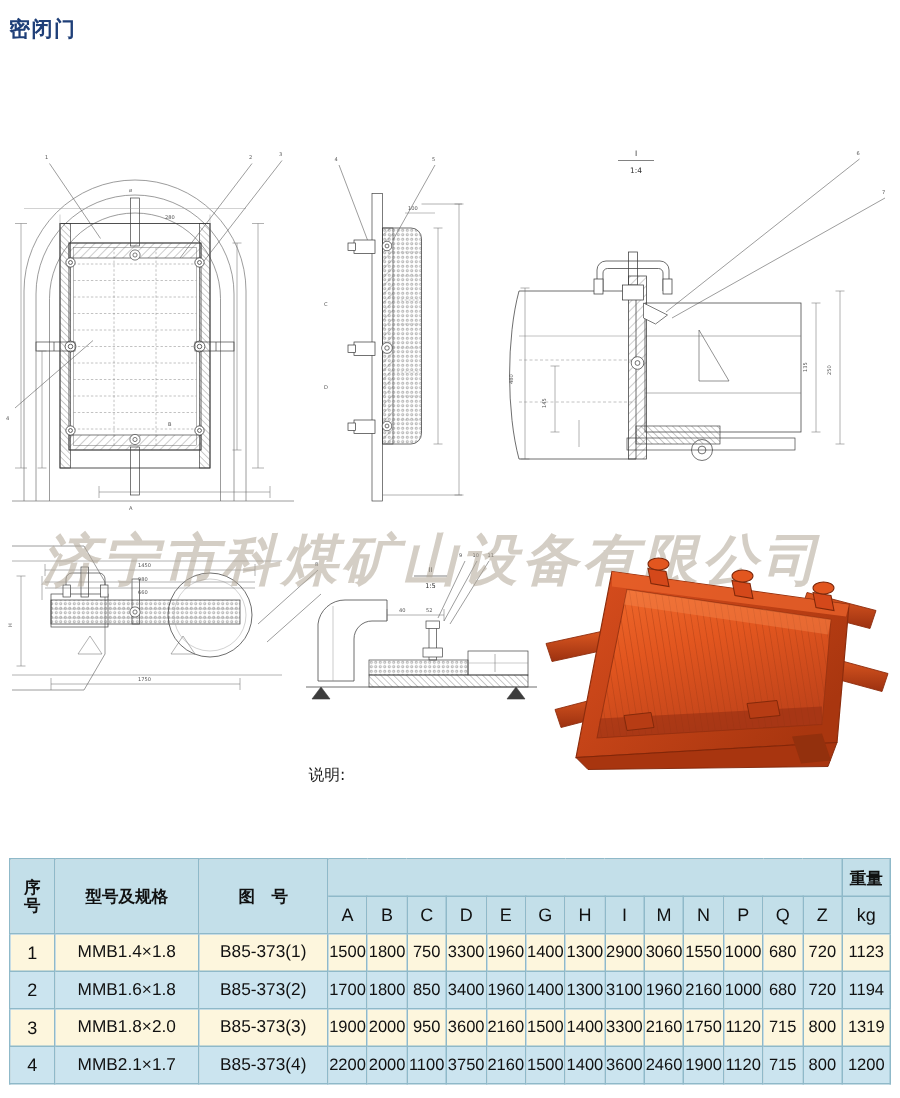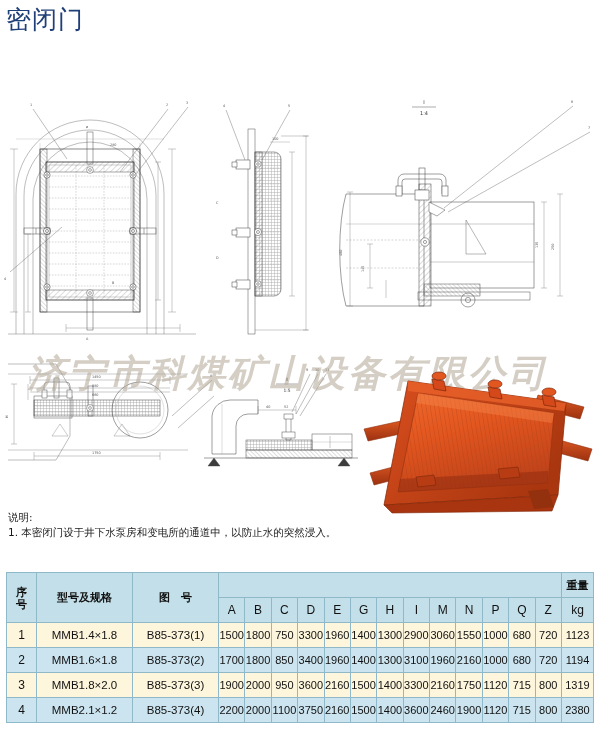--- a/index.html
+++ b/index.html
@@ -12,22 +12,22 @@
     position: relative;
     overflow: hidden;
     font-family: "Liberation Sans", "DejaVu Sans", sans-serif;
     color: #111;
   }
 
   
   #page-title {
     position: absolute;
     left: 6px; top: 6px;
-    font-size: 25px;
-    font-weight: normal;
+    font-size: 14px;
+    font-weight: bold;
     color: #1f3f78;
     letter-spacing: 1px;
     line-height: 26px;
   }
 
   
   #drawings {
     position: absolute;
     left: 0; top: 44px;
     width: 600px; height: 466px;
@@ -58,20 +58,21 @@
 
   
   #notes {
     position: absolute;
     left: 8px; top: 510px;
     width: 420px;
     font-size: 10.5px;
     line-height: 15px;
     color: #1a1a1a;
     font-family: "DejaVu Sans", "Liberation Sans", sans-serif;
+    text-align: center;
   }
   #notes .note-head { font-size: 10.5px; }
   #notes .note-line { font-size: 10.5px; white-space: nowrap; }
 
   
   #spec-table-wrap {
     position: absolute;
     left: 6px; top: 572px;
     width: 588px;
   }
@@ -555,21 +556,20 @@
       <polygon points="146,124 166,122 168,132 148,134" fill="#b73c14"></polygon>
     </g>
 
     <polygon points="32,160 206,150 200,166 40,168" fill="#a8350f" stroke="#802508" stroke-width="0.6"></polygon>
     <polygon points="176,146 196,144 202,162 182,164" fill="#93300d"></polygon>
   </svg>
 </div>
 
 <div id="notes">
   <div class="note-head">说明:</div>
-  <div class="note-line">1. 本密闭门设于井下水泵房和变电所的通道中，以防止水的突然浸入。</div>
 </div>
 
 <div id="spec-table-wrap">
   <table class="spec">
     <thead>
       <tr>
         <th class="seq-th" rowspan="2">
           <div class="stack">
             <div>序</div>
             <div>号</div>
@@ -650,32 +650,32 @@
         <td>3300</td>
         <td>2160</td>
         <td>1750</td>
         <td>1120</td>
         <td>715</td>
         <td>800</td>
         <td>1319</td>
       </tr>
       <tr class="even">
         <td class="idx">4</td>
-        <td class="model">MMB2.1×1.2</td>
+        <td class="model">MMB2.1×1.7</td>
         <td class="drawno">B85-373(4)</td>
         <td>2200</td>
         <td>2000</td>
         <td>1100</td>
         <td>3750</td>
         <td>2160</td>
         <td>1500</td>
         <td>1400</td>
         <td>3600</td>
         <td>2460</td>
         <td>1900</td>
         <td>1120</td>
         <td>715</td>
         <td>800</td>
-        <td>2380</td>
+        <td>1200</td>
       </tr>
     </tbody>
   </table>
 </div>
 
 </body></html>

